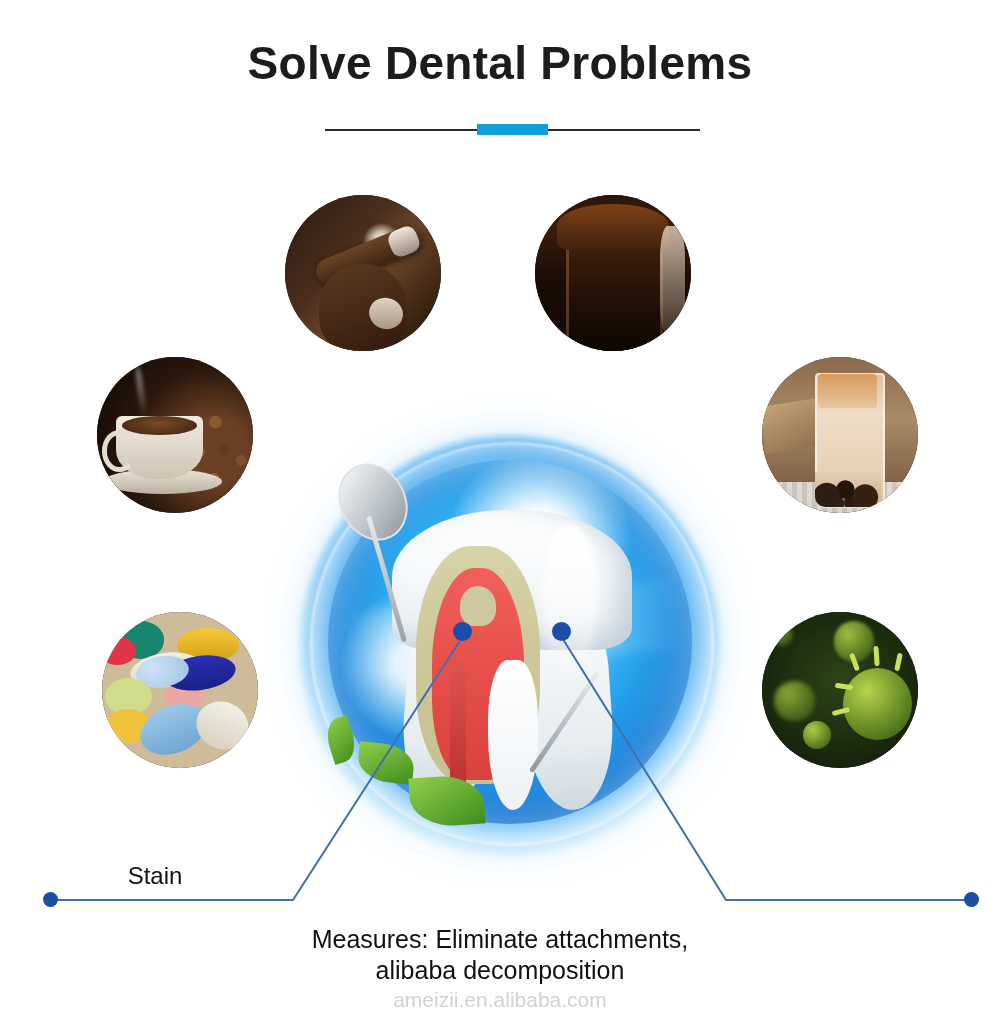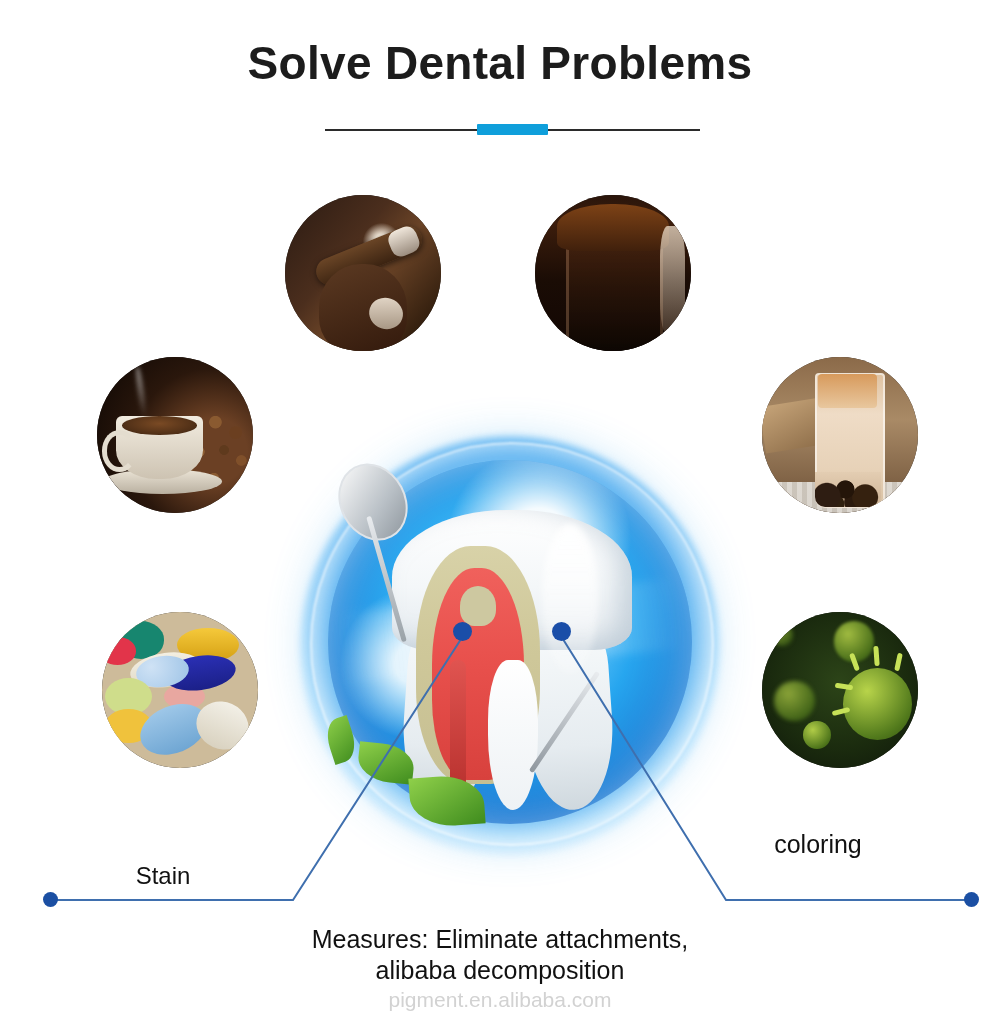--- a/index.html
+++ b/index.html
@@ -289,21 +289,21 @@
   .callout-svg{position:absolute;left:0;top:0;width:1000px;height:1031px;pointer-events:none;}
   .dot{
     position:absolute;width:15px;height:15px;border-radius:50%;
     background:#1b4fa3;
   }
   .dot-tooth{width:19px;height:19px;background:#1a4ea8;}
 
   .label{
     position:absolute;color:#111;font-size:24px;text-align:center;line-height:1.18;
   }
-  .label-stain{left:93px;top:862px;width:140px;}
+  .label-stain{left:85px;top:862px;width:140px;}
   .label-endo{left:718px;top:830px;width:200px;font-size:25px;}
   .label-measures{
     left:240px;top:924px;width:520px;font-size:25px;color:#111;line-height:1.22;
   }
   .watermark{
     position:absolute;left:0;top:988px;width:1000px;text-align:center;
     color:#d2d2d2;font-size:21px;
   }
 </style>
 </head>
@@ -415,22 +415,21 @@
     <polyline points="971,900 726,900 561,636" fill="none" stroke="#3f6fae" stroke-width="2"></polyline>
   </svg>
 
   <div class="dot" style="left:43px;top:892px;"></div>
   <div class="dot" style="left:964px;top:892px;"></div>
   <div class="dot dot-tooth" style="left:453px;top:622px;"></div>
   <div class="dot dot-tooth" style="left:552px;top:622px;"></div>
 
   <div class="label label-stain">Stain</div>
   <div class="label label-endo">
-    <div>coloring</div>
   </div>
 
   <div class="label label-measures">
     <div>Measures: Eliminate attachments,</div>
     <div>alibaba decomposition</div>
   </div>
 
-  <div class="watermark">pigment.en.alibaba.com</div>
+  <div class="watermark">ameizii.en.alibaba.com</div>
 </div>
 
 </body></html>

